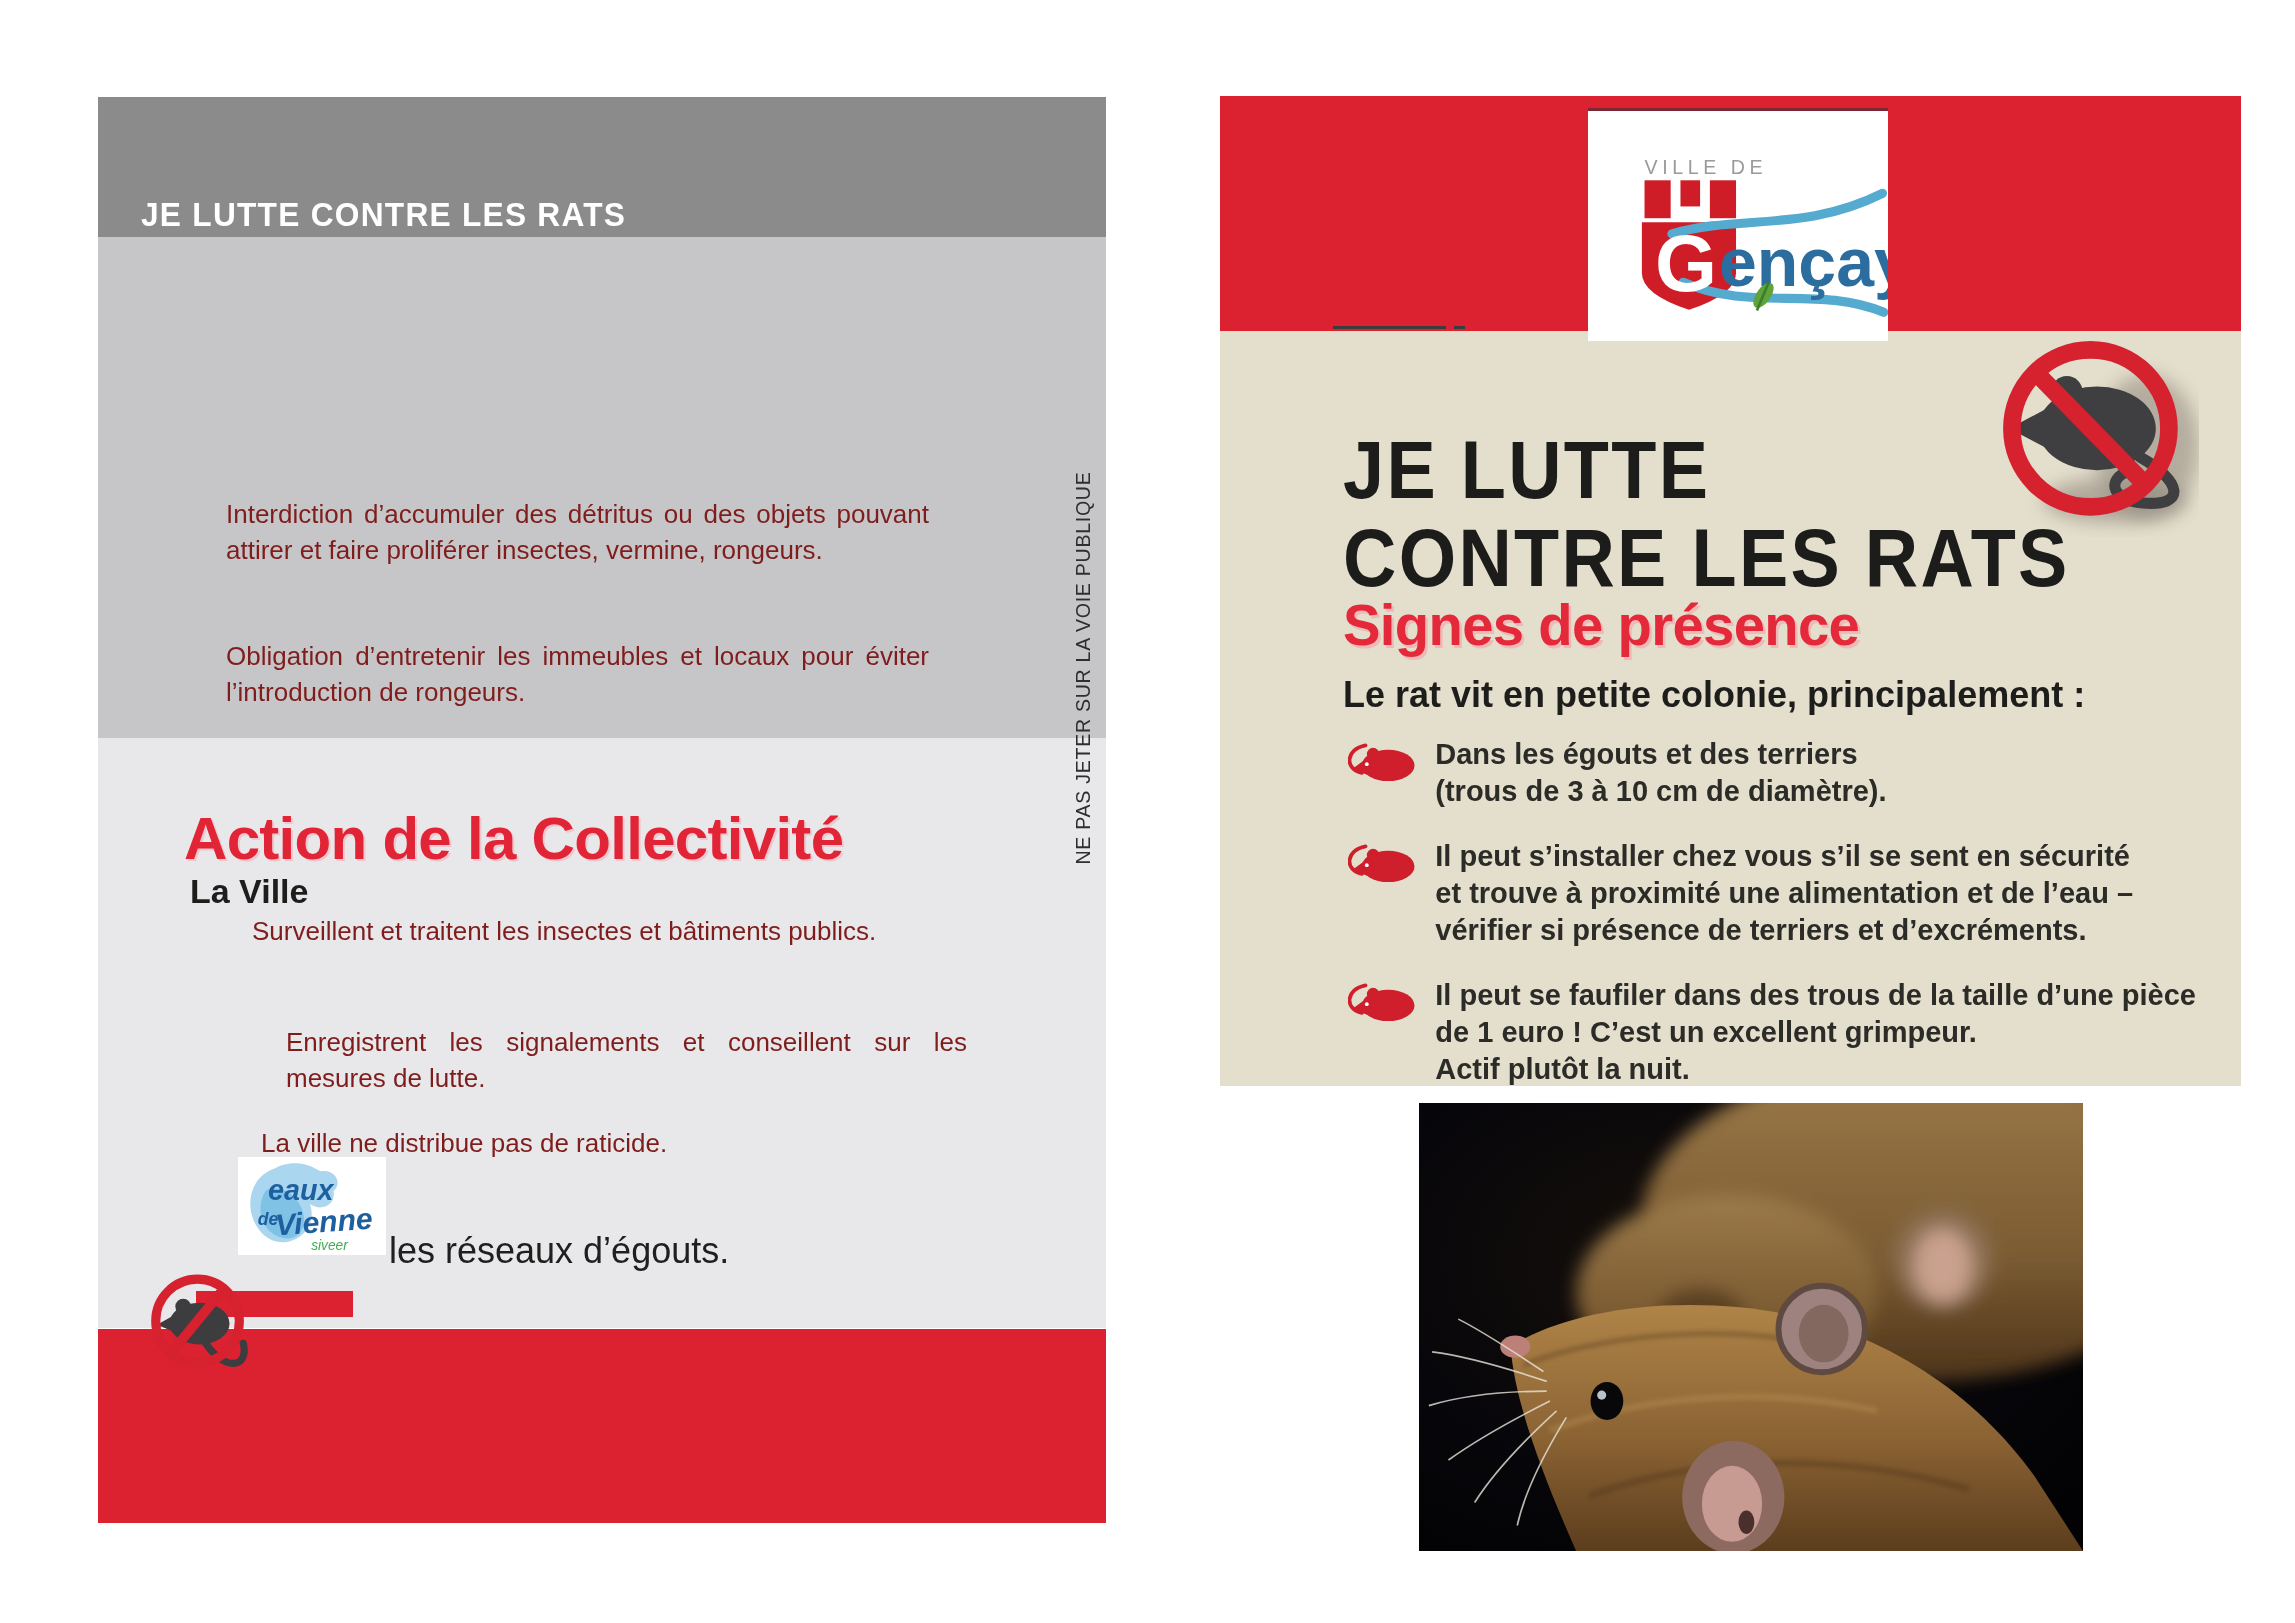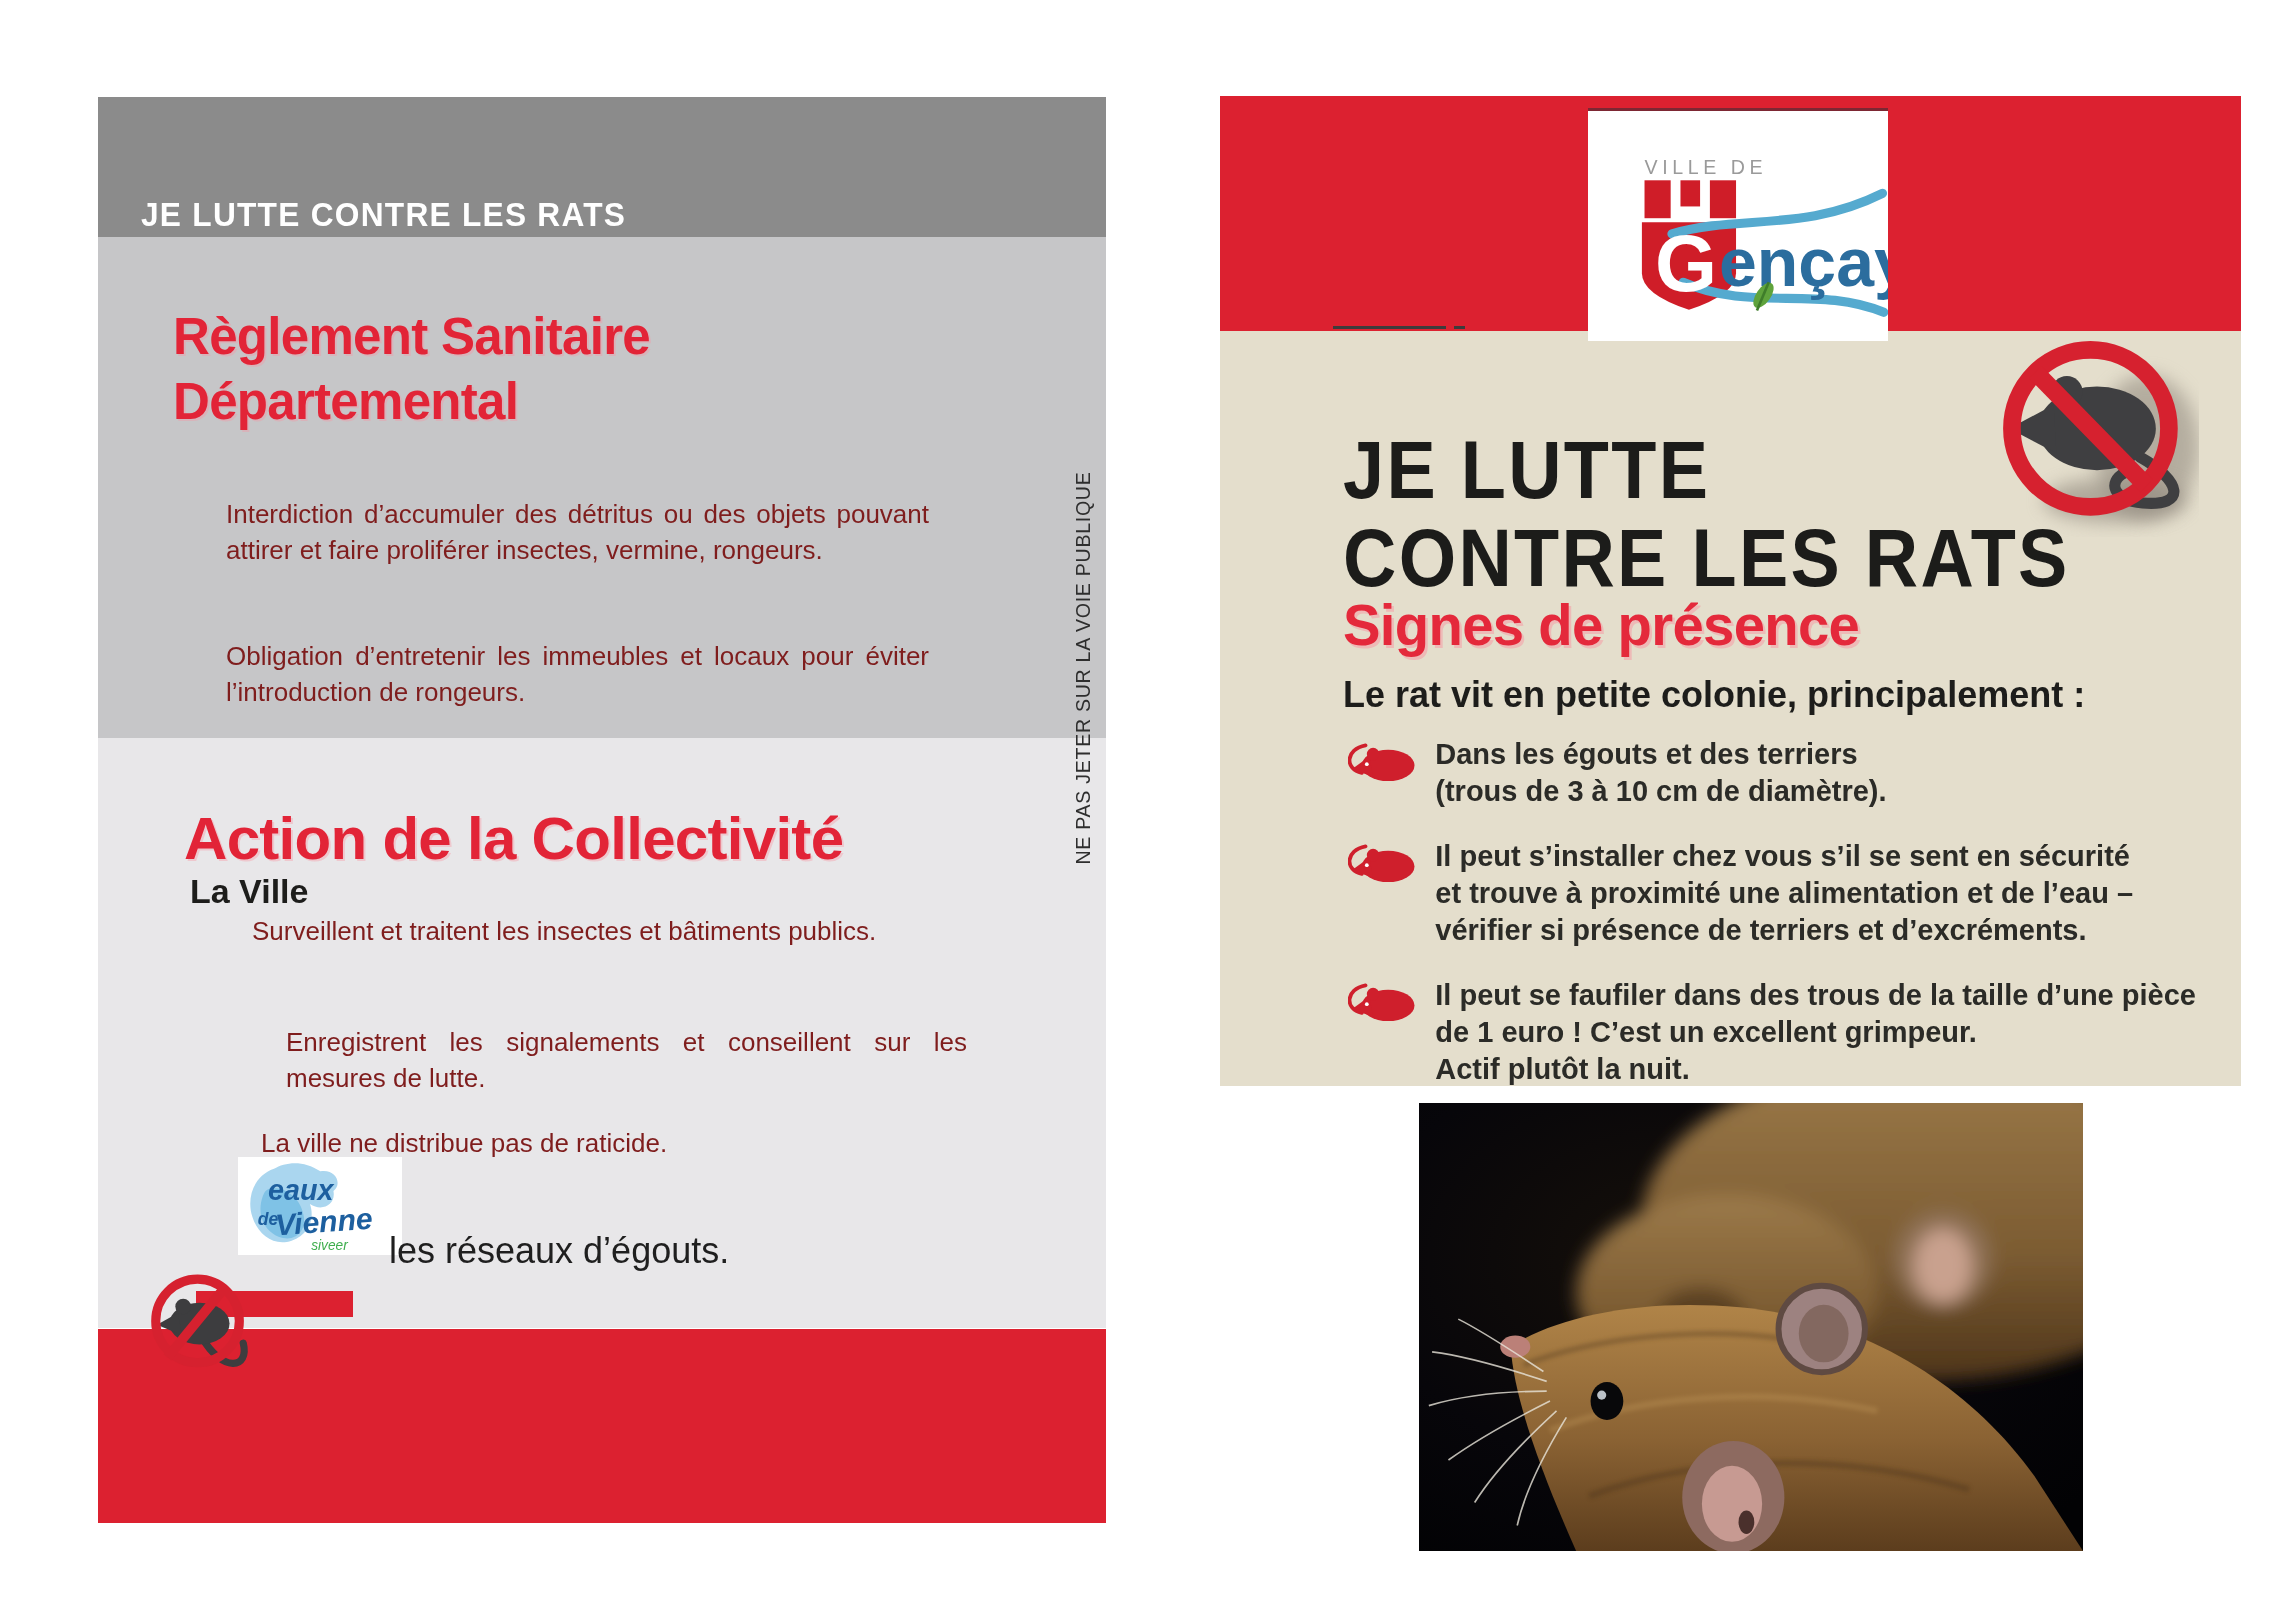--- a/index.html
+++ b/index.html
@@ -22,21 +22,21 @@
   #lp-laville{position:absolute;left:92px;top:775px;font-size:34px;font-weight:bold;color:#1d1d1b;}
 
   .lp-para{position:absolute;left:128px;width:703px;font-size:26px;line-height:1.38;
     color:#7f1d1d;text-align:justify;}
   #lp-para1{top:400px;}
   #lp-para2{top:542px;}
   #lp-para3{left:154px;width:681px;top:817px;}
   #lp-para4{left:154px;width:681px;top:928px;margin-left:34px;}
   #lp-para5{left:154px;width:681px;top:1029px;margin-left:9px;}
 
-  #eaux-logo-box{position:absolute;left:140px;top:1060px;width:164px;height:98px;background:#ffffff;}
+  #eaux-logo-box{position:absolute;left:140px;top:1060px;width:148px;height:98px;background:#ffffff;}
   #lp-caption{position:absolute;left:291px;top:1097px;font-size:36px;color:#1f1f1f;margin-top:36px;}
 
   #lp-vertical-note{position:absolute;left:985px;top:571px;transform:translate(-50%,-50%) rotate(-90deg);
     font-size:19.6px;letter-spacing:0.7px;color:#2e2e2e;white-space:nowrap;}
 
   #lp-red-strip{position:absolute;left:98px;top:1194px;width:157px;height:26px;background:#dc2130;}
   #lp-norat{position:absolute;left:46px;top:1173px;width:111px;height:111px;}
 
   
   #right-panel{position:absolute;left:1220px;top:96px;width:1021px;height:990px;}
@@ -69,22 +69,20 @@
 <div id="page">
 
   <div id="left-panel">
     <div class="lp-band">
       <div class="lp-band-title">JE LUTTE CONTRE LES RATS</div>
     </div>
     <div class="lp-mid"></div>
     <div class="lp-light"></div>
     <div class="lp-red"></div>
 
-    <div id="lp-heading1" class="red-heading">Règlement Sanitaire
-Départemental</div>
     <div id="lp-para1" class="lp-para">Interdiction d’accumuler des détritus ou des objets pouvant attirer et faire proliférer insectes, vermine, rongeurs.</div>
     <div id="lp-para2" class="lp-para">Obligation d’entretenir les immeubles et locaux pour éviter l’introduction de rongeurs.</div>
 
     <div id="lp-heading2" class="red-heading">Action de la Collectivité</div>
     <div id="lp-laville">La Ville</div>
     <div id="lp-para3" class="lp-para">Surveillent et traitent les insectes et bâtiments publics.</div>
     <div id="lp-para4" class="lp-para">Enregistrent les signalements et conseillent sur les mesures de lutte.</div>
     <div id="lp-para5" class="lp-para">La ville ne distribue pas de raticide.</div>
 
     <div id="eaux-logo-box">

